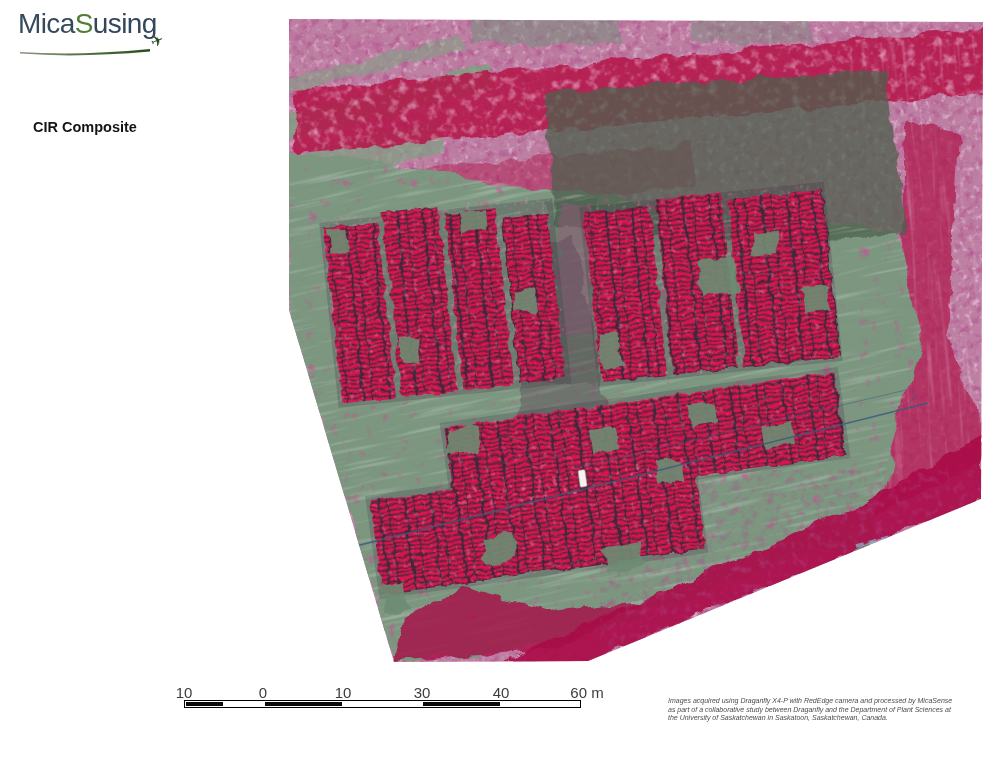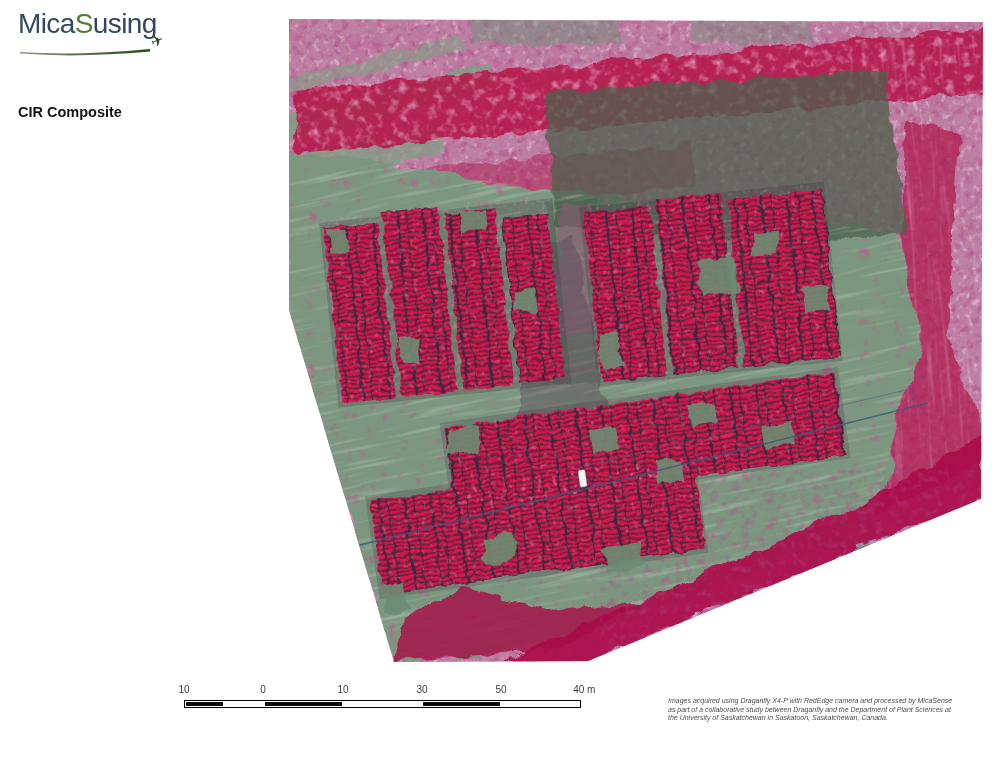--- a/index.html
+++ b/index.html
@@ -14,24 +14,24 @@
   .logo-text{font-size:28px;font-weight:500;letter-spacing:-0.6px;line-height:1;white-space:nowrap;}
   .logo-mica{color:#36495d;text-align:center;}
   .logo-s{color:#4f7f35;}
   .logo-ense{color:#33465c;}
   .logo-swoosh{position:absolute;left:0;top:33px;width:160px;height:20px;}
   .logo-plane{
     position:absolute;left:133px;top:22px;font-size:15px;color:#2c4a1c;
     transform:rotate(-22deg);
   }
   
-  .title{position:absolute;left:18px;top:104px;margin:0;font-size:14.5px;font-weight:bold;color:#141414;}
+  .title{position:absolute;left:18px;top:104px;margin:15px;font-size:14.5px;font-weight:bold;color:#141414;}
   
   .scalebar{position:absolute;left:184px;top:684px;width:400px;height:28px;}
-  .sb-labels{position:relative;height:12px;font-size:10px;color:#3c3c3c;}
+  .sb-labels{position:relative;height:12px;font-size:15px;color:#3c3c3c;}
   .sb-labels span{position:absolute;top:0;transform:translateX(-50%);white-space:nowrap;}
   .sb-labels span.end{transform:translateX(-26%);}
   .sb-bar{
     margin-top:4px;width:397px;height:8px;border:1px solid #000;
     display:flex;box-sizing:border-box;background:#fff;
   }
   .sb-seg{height:100%;box-sizing:border-box;}
   .sb-seg.b{background:#0a0a0a;border:1px solid #fff;}
   
   .attribution{
@@ -249,22 +249,22 @@
 </div>
 
 <h1 class="title">CIR Composite</h1>
 
 <div class="scalebar">
   <div class="sb-labels">
     <span style="left:0px">10</span>
     <span style="left:79px">0</span>
     <span style="left:159px">10</span>
     <span style="left:238px">30</span>
-    <span style="left:317px">50</span>
-    <span style="left:395px" class="end">40 m</span>
+    <span style="left:317px">40</span>
+    <span style="left:395px" class="end">60 m</span>
   </div>
   <div class="sb-bar">
       <div class="sb-seg b" style="width: 39px;"></div>
       <div class="sb-seg" style="width: 40px;"></div>
       <div class="sb-seg b" style="width: 79px;"></div>
       <div class="sb-seg" style="width: 79px;"></div>
       <div class="sb-seg b" style="width: 79px;"></div>
       <div class="sb-seg" style="width: 79px;"></div>
     </div>
 </div>

